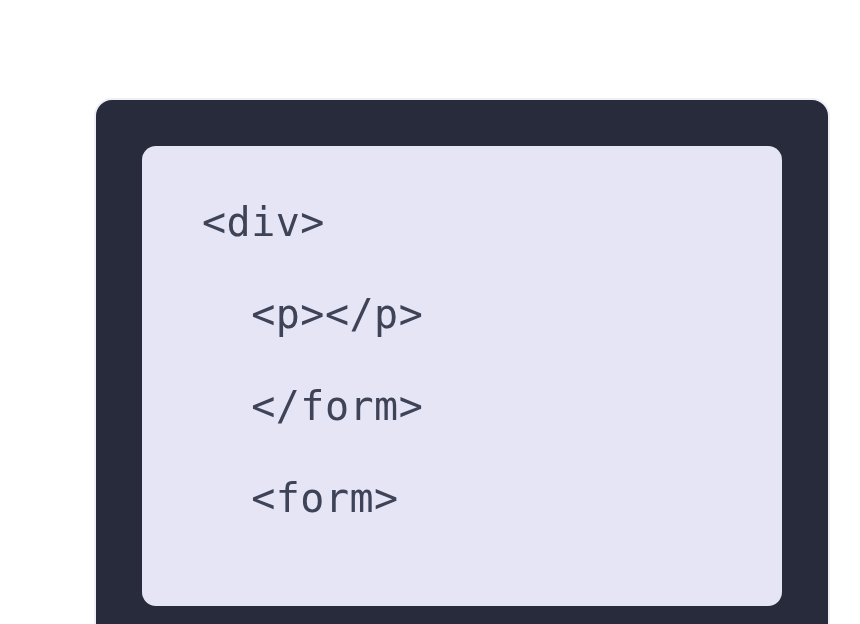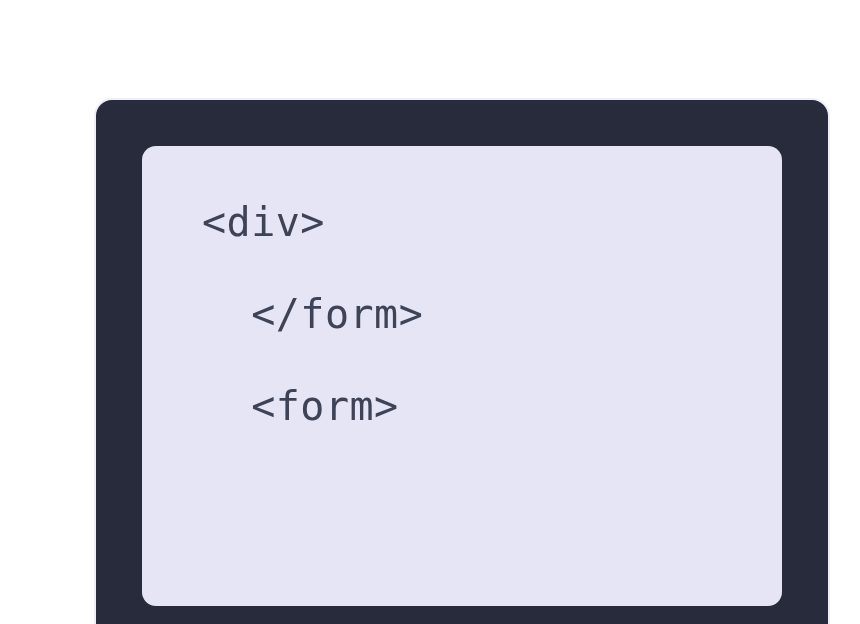--- a/index.html
+++ b/index.html
@@ -54,18 +54,19 @@
   }
 </style>
 </head>
 <body>
 
 <div class="stage">
   <div class="code-card">
     <div class="code-panel">
       <div class="code-block">
         <div class="code-line">&lt;div&gt;</div>
+        <div class="code-line">  &lt;p&gt;&lt;/p&gt;</div>
         <div class="code-line">  &lt;/form&gt;</div>
         <div class="code-line">  &lt;form&gt;</div>
       </div>
     </div>
   </div>
 </div>
 
 </body></html>

